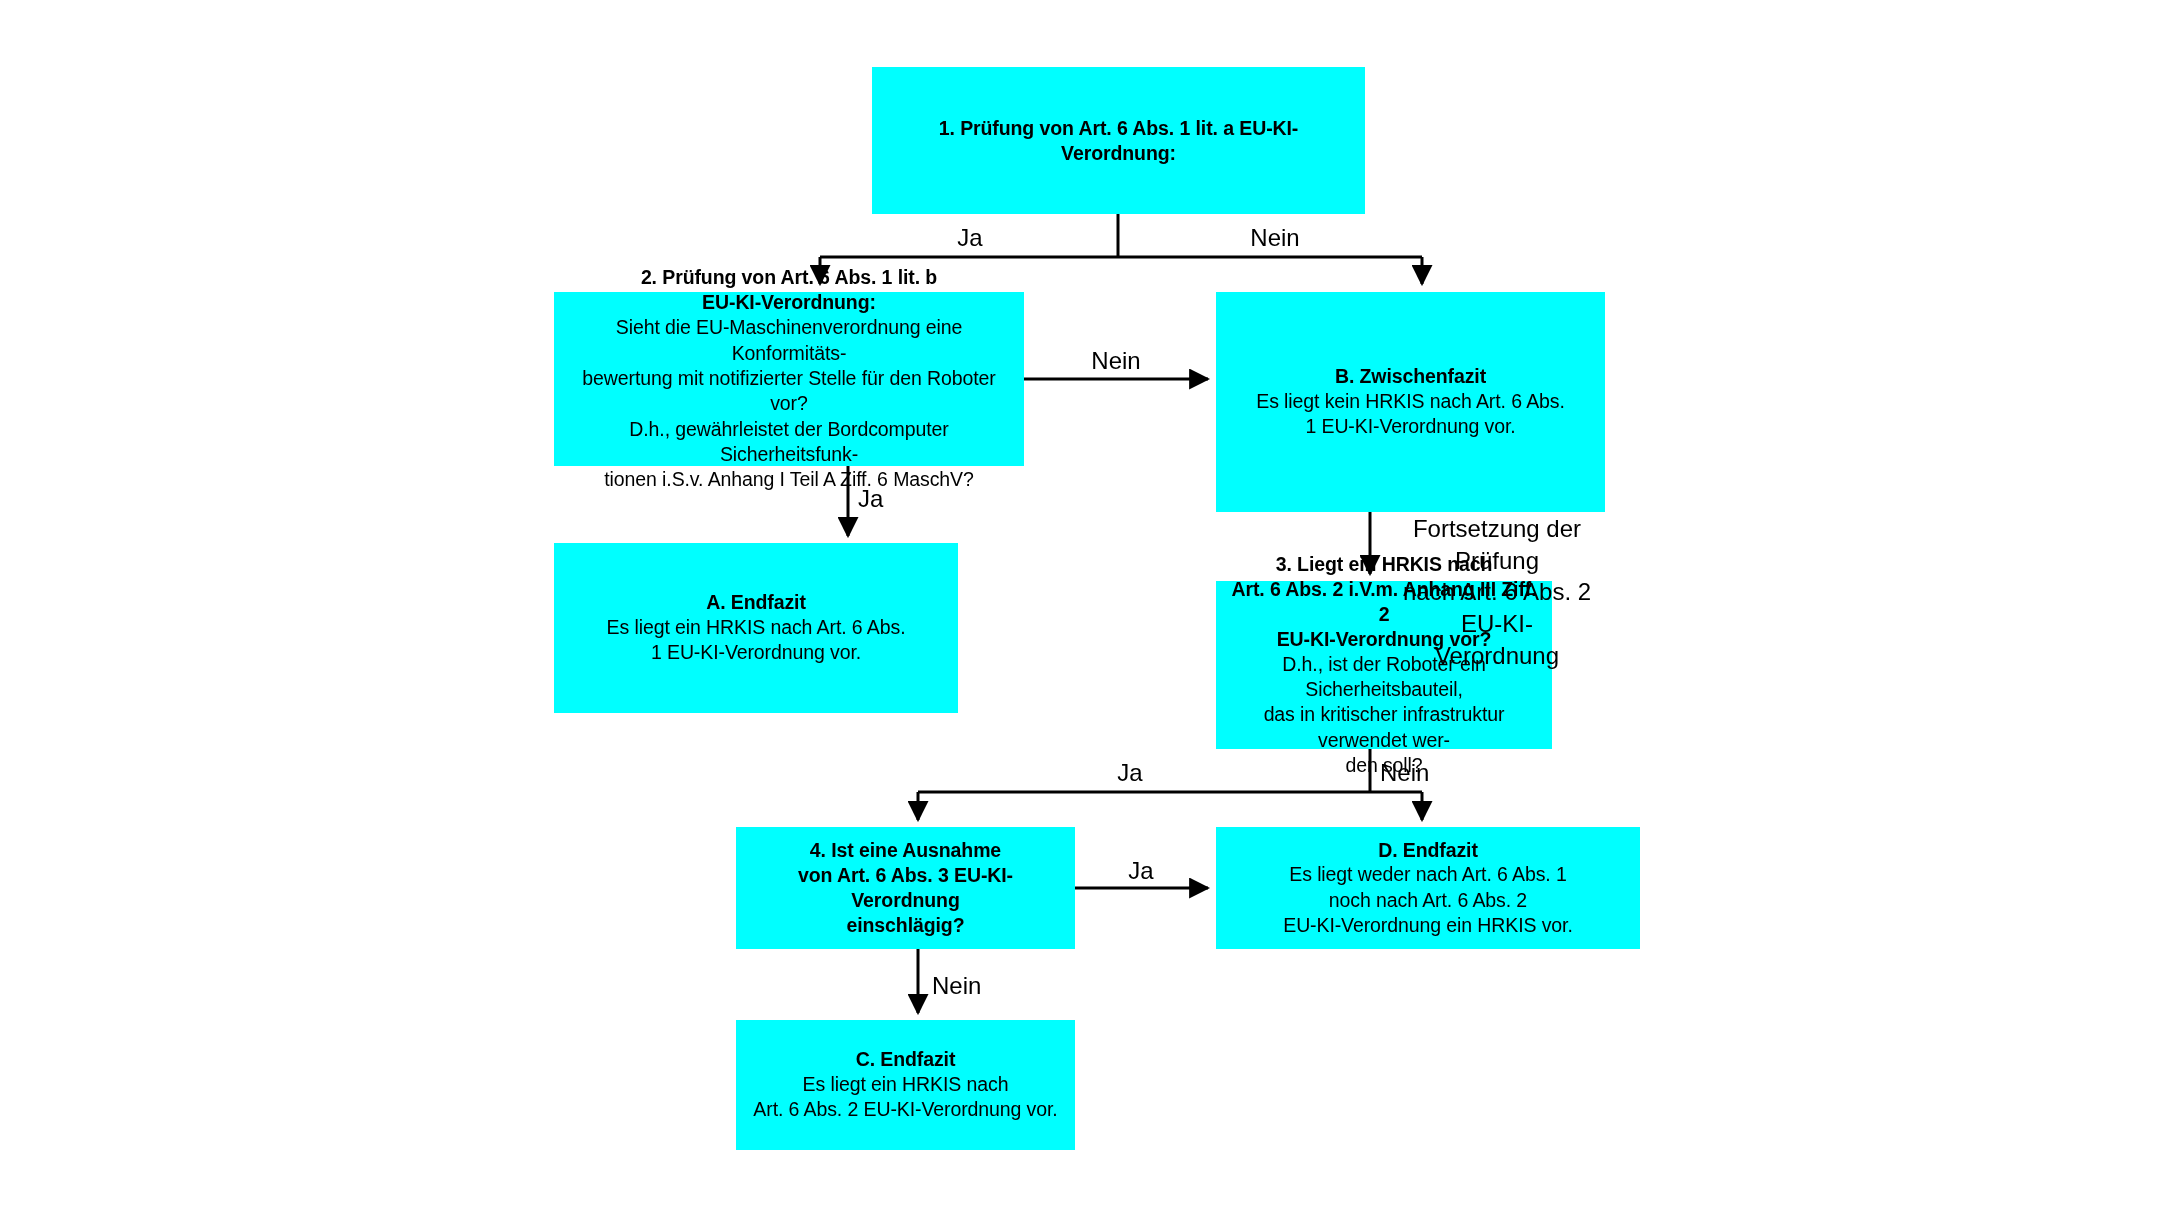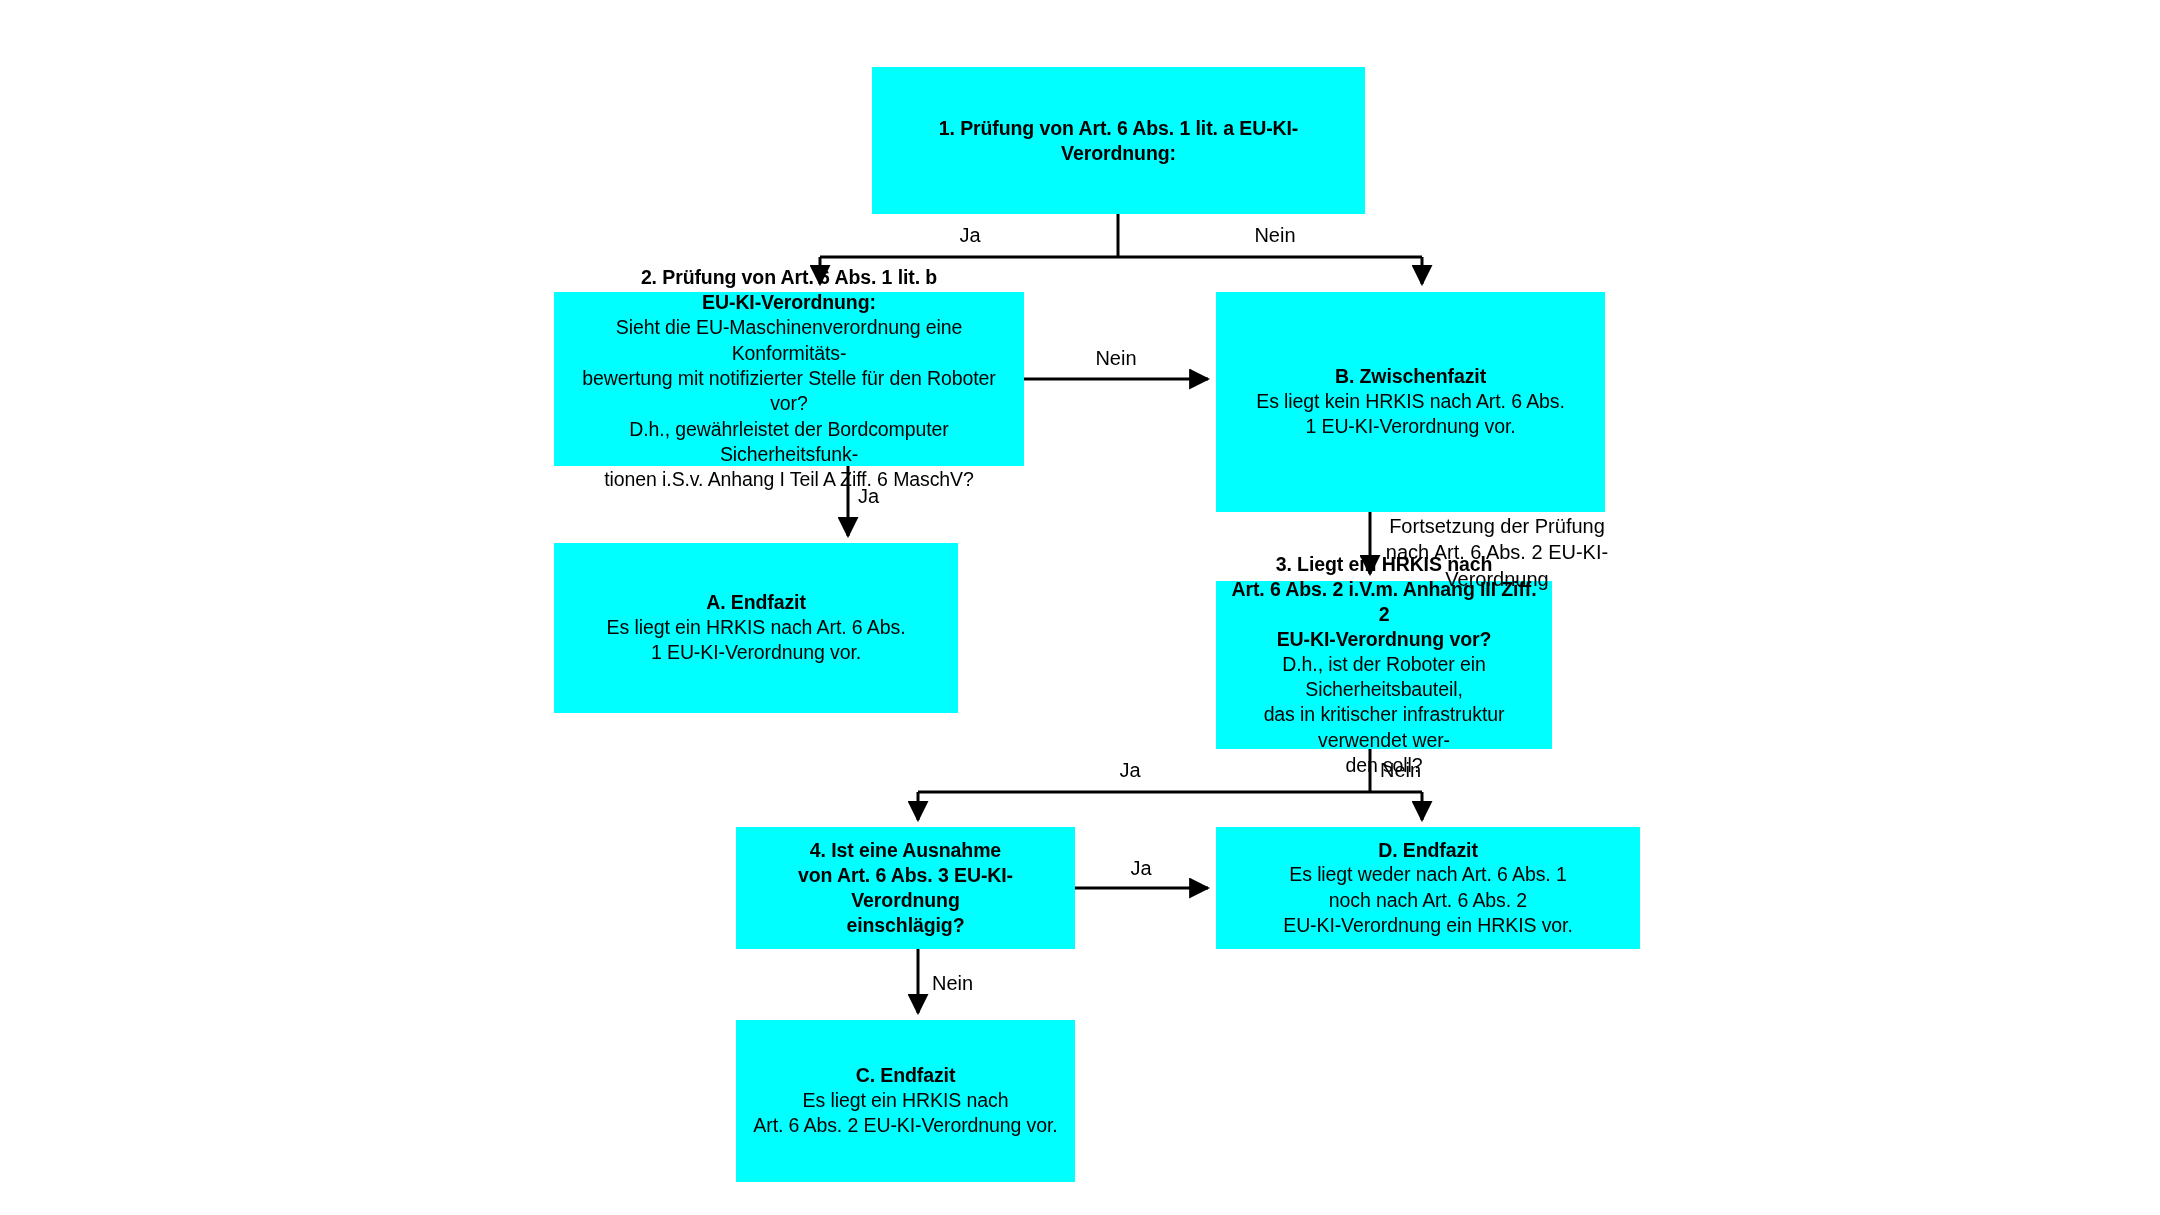--- a/index.html
+++ b/index.html
@@ -42,21 +42,21 @@
   }
   .node .bdy {
     font-weight: normal;
     font-size: 19.5px;
     line-height: 1.30;
     white-space: pre-line;
   }
   
   .edge-label {
     position: absolute;
-    font-size: 20px;
+    font-size: 24px;
     color: #000000;
     white-space: pre-line;
     text-align: center;
     line-height: 1.32;
     font-weight: normal;
   }
   
   #wires {
     position: absolute;
     left: 0; top: 0;
@@ -142,21 +142,21 @@
 einschlägig?</div>
   </div>
 
   <div class="node" style="left:1216px; top:827px; width:424px; height:122px;">
     <div class="ttl">D. Endfazit</div>
     <div class="bdy">Es liegt weder nach Art. 6 Abs. 1
 noch nach Art. 6 Abs. 2
 EU-KI-Verordnung ein HRKIS vor.</div>
   </div>
 
-  <div class="node" style="left:736px; top:1020px; width:339px; height:162px;">
+  <div class="node" style="left:736px; top:1020px; width:339px; height:130px;">
     <div class="ttl">C. Endfazit</div>
     <div class="bdy">Es liegt ein HRKIS nach
 Art. 6 Abs. 2 EU-KI-Verordnung vor.</div>
   </div>
 
   <div class="edge-label" style="left:940px; top:222px; width:60px;">Ja</div>
 
   <div class="edge-label" style="left:1240px; top:222px; width:70px;">Nein</div>
 
   <div class="edge-label" style="left:1081px; top:345px; width:70px;">Nein</div>

